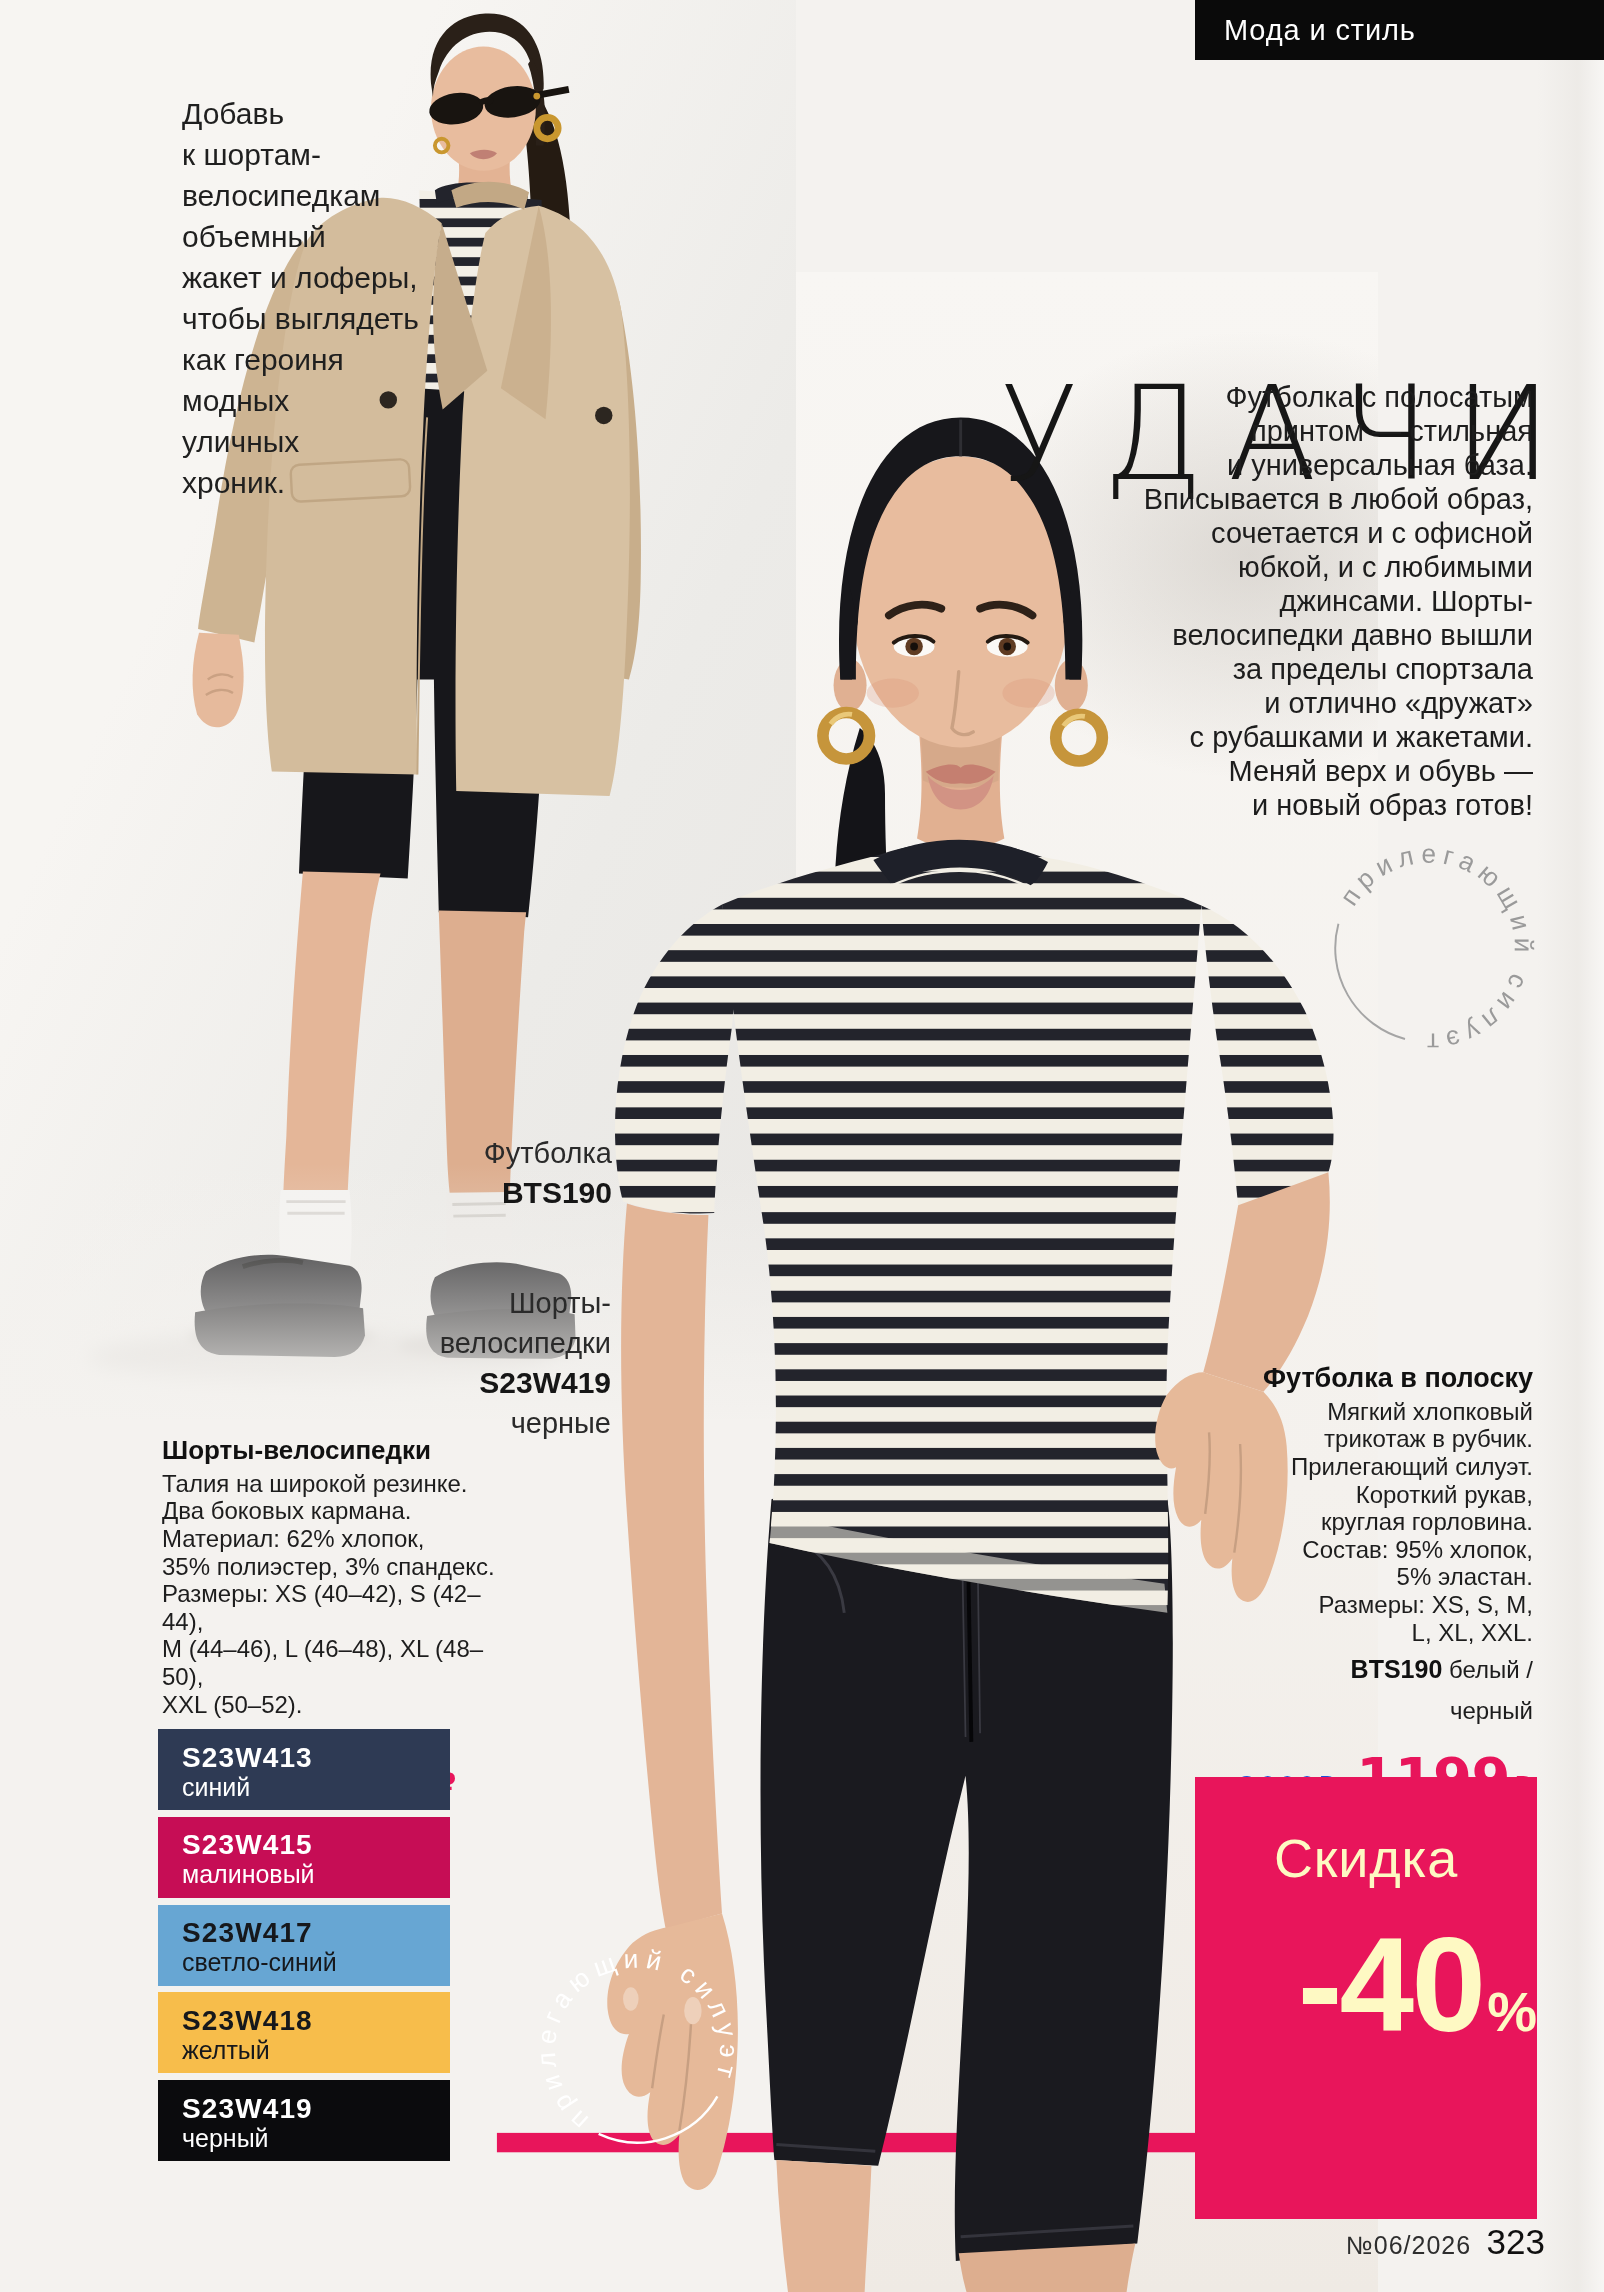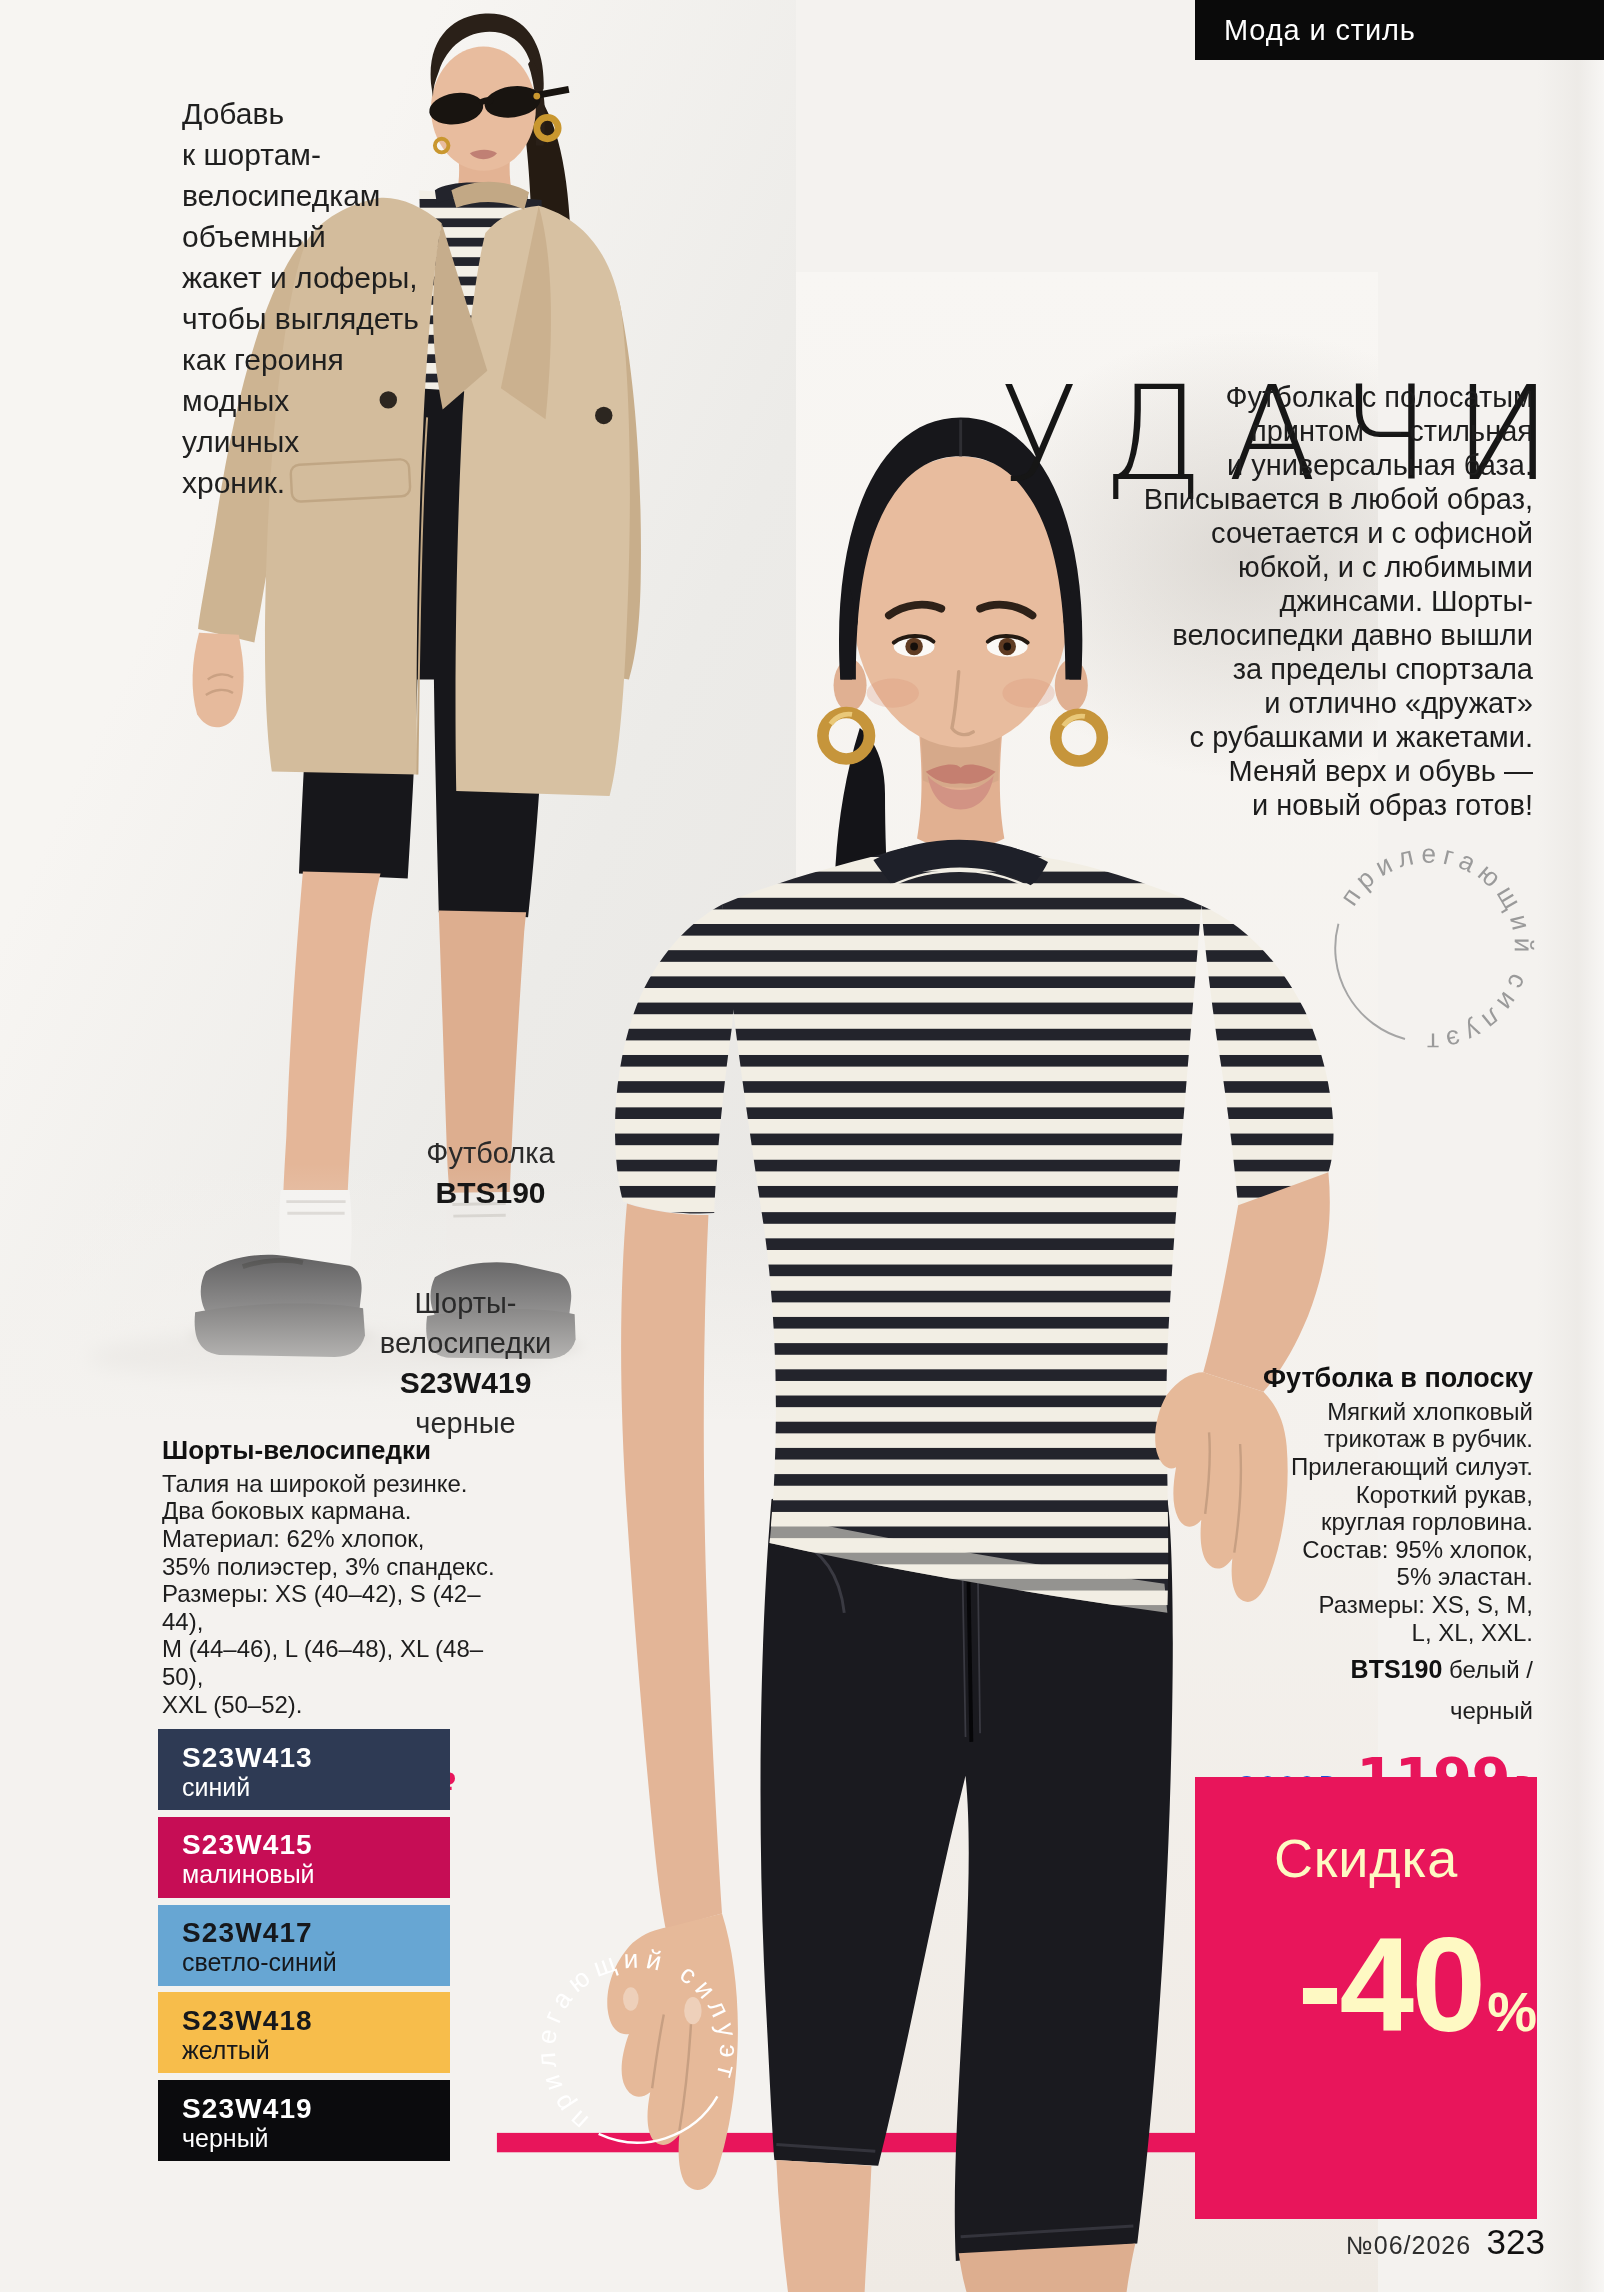--- a/index.html
+++ b/index.html
@@ -21,21 +21,21 @@
     background:linear-gradient(90deg,rgba(130,118,104,0) 0%,rgba(130,118,104,.06) 60%,rgba(255,255,255,.35) 100%);}
   
   .tag-bar{left:1195px;top:0;width:409px;height:60px;display:flex;align-items:center;}
   .tag-bar span{padding-left:29px;font-size:29px;font-weight:400;letter-spacing:.03em;color:#fff;}
   .title{right:29px;top:82px;text-align:right;font-family:"DejaVu Sans","Liberation Sans",sans-serif;
     font-weight:200;font-size:130px;line-height:141px;letter-spacing:.185em;color:#161616;white-space:pre;}
   
   .intro{left:160px;top:93px;font-size:30px;line-height:41px;color:#1f1f1f;white-space:pre-line;margin-left:22px;}
   .lead{right:72px;top:380px;width:582px;text-align:right;font-size:29px;line-height:34px;
     color:#1d1d1d;white-space:pre-line;}
-  .label-block{text-align:center;font-size:29px;line-height:40px;color:#2a2a2a;}
+  .label-block{text-align:right;font-size:29px;line-height:40px;color:#2a2a2a;}
   .label-block .code{font-weight:bold;font-size:30px;color:#161616;}
   .label-block .multi{white-space:pre-line;}
   .lb1{left:369px;top:1133px;width:243px;}
   .lb2{left:320px;top:1283px;width:291px;}
   .desc-left{left:162px;top:1436px;width:359px;}
   .desc-title{font-weight:bold;font-size:26px;line-height:29px;margin-bottom:4.9px;color:#111;}
   .desc-body{font-size:24px;line-height:27.6px;white-space:pre-line;color:#1d1d1d;}
   .price-row{display:flex;align-items:baseline;margin-top:23px;font-family:"DejaVu Sans","Liberation Sans",sans-serif;}
   .price-old{font-size:29px;letter-spacing:.04em;color:#1d4ed8;text-decoration:line-through;}
   .price-new{font-size:56px;font-weight:bold;margin-left:19.4px;letter-spacing:-.01em;}

